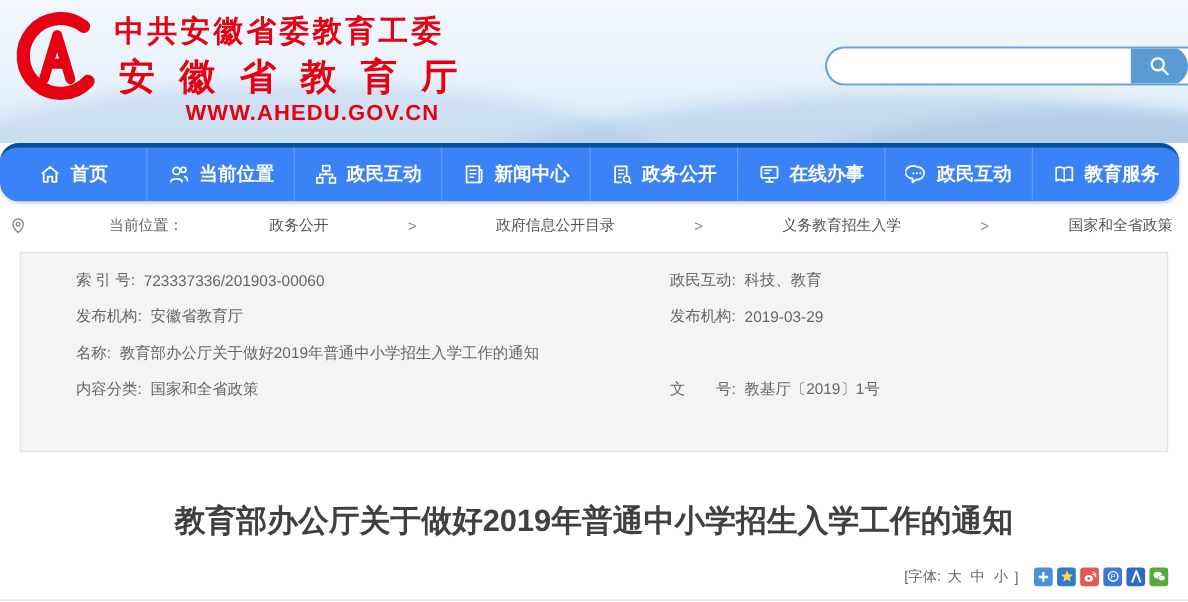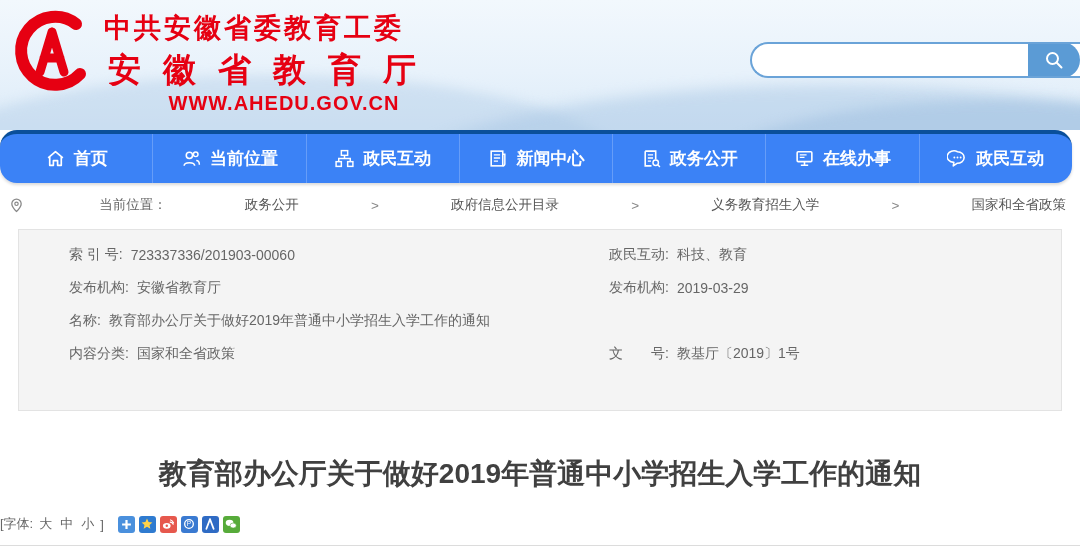--- a/index.html
+++ b/index.html
@@ -50,21 +50,21 @@
     display:grid; grid-template-columns: 555px 1fr; }
   .info-col { display:flex; flex-direction:column; }
   .info-row { height:33px; display:flex; align-items:center; white-space:nowrap; }
   .col-l .info-row { padding-left:50px; }
   .col-r .info-row { padding-left:35px; }
   .info-label { margin-right:8px; }
 
   
   .article-title { margin-top:44px; text-align:center; font-size:28px; font-weight:bold; color:#404040; }
 
-  .toolbar { margin:22px 18px 0 0; display:flex; justify-content:flex-start; align-items:center;
+  .toolbar { margin:22px 18px 0 0; display:flex; justify-content:flex-end; align-items:center;
     font-size:13px; color:#666; gap:4px; }
   .font-sizes { display:flex; gap:8px; margin:0 2px; }
   .font-size-opt { cursor:pointer; color:#666; }
   .share-icons { display:flex; gap:4px; margin-left:10px; }
   .share-icon { width:17px; height:17px; border-radius:3px; display:flex; align-items:center;
     justify-content:center; cursor:pointer; }
 
   .bottom-divider { margin-top:12px; border-top:1px solid #dcdcdc; }
 </style>
 </head>
@@ -150,20 +150,27 @@
     <span>在线办事</span>
   </div>
   <div class="nav-item">
     <svg class="nav-icon" viewBox="0 0 20 20">
         <path d="M10 3.5 a6.5 5.5 0 1 0 -3.5 10.2 L6 17 L9.5 14.6 a6.5 5.5 0 0 0 0.5 -11.1 Z" fill="none" stroke="#fff" stroke-width="1.5" stroke-linejoin="round"></path>
         <circle cx="7" cy="9" r="0.9" fill="#fff"></circle>
         <circle cx="10" cy="9" r="0.9" fill="#fff"></circle>
         <circle cx="13" cy="9" r="0.9" fill="#fff"></circle>
       </svg>
     <span>政民互动</span>
+  </div>
+  <div class="nav-item">
+    <svg class="nav-icon" viewBox="0 0 20 20">
+        <path d="M10 5 C8 3.5 5 3.5 3 4.5 V15.5 C5 14.5 8 14.5 10 16 C12 14.5 15 14.5 17 15.5 V4.5 C15 3.5 12 3.5 10 5 Z" fill="none" stroke="#fff" stroke-width="1.5" stroke-linejoin="round"></path>
+        <path d="M10 5 V16" stroke="#fff" stroke-width="1.3"></path>
+      </svg>
+    <span>教育服务</span>
   </div>
 </div>
 
 <div class="breadcrumb">
   <svg class="crumb-icon" viewBox="0 0 20 20">
       <path d="M10 2.5 a5.5 5.5 0 0 1 5.5 5.5 c0 4 -5.5 9 -5.5 9 s-5.5 -5 -5.5 -9 a5.5 5.5 0 0 1 5.5 -5.5 Z" fill="none" stroke="#888" stroke-width="1.5"></path>
       <circle cx="10" cy="8" r="2" fill="none" stroke="#888" stroke-width="1.4"></circle>
     </svg>
   <span class="crumb-prefix">当前位置：</span>
   <span class="crumb-link">政务公开</span>

